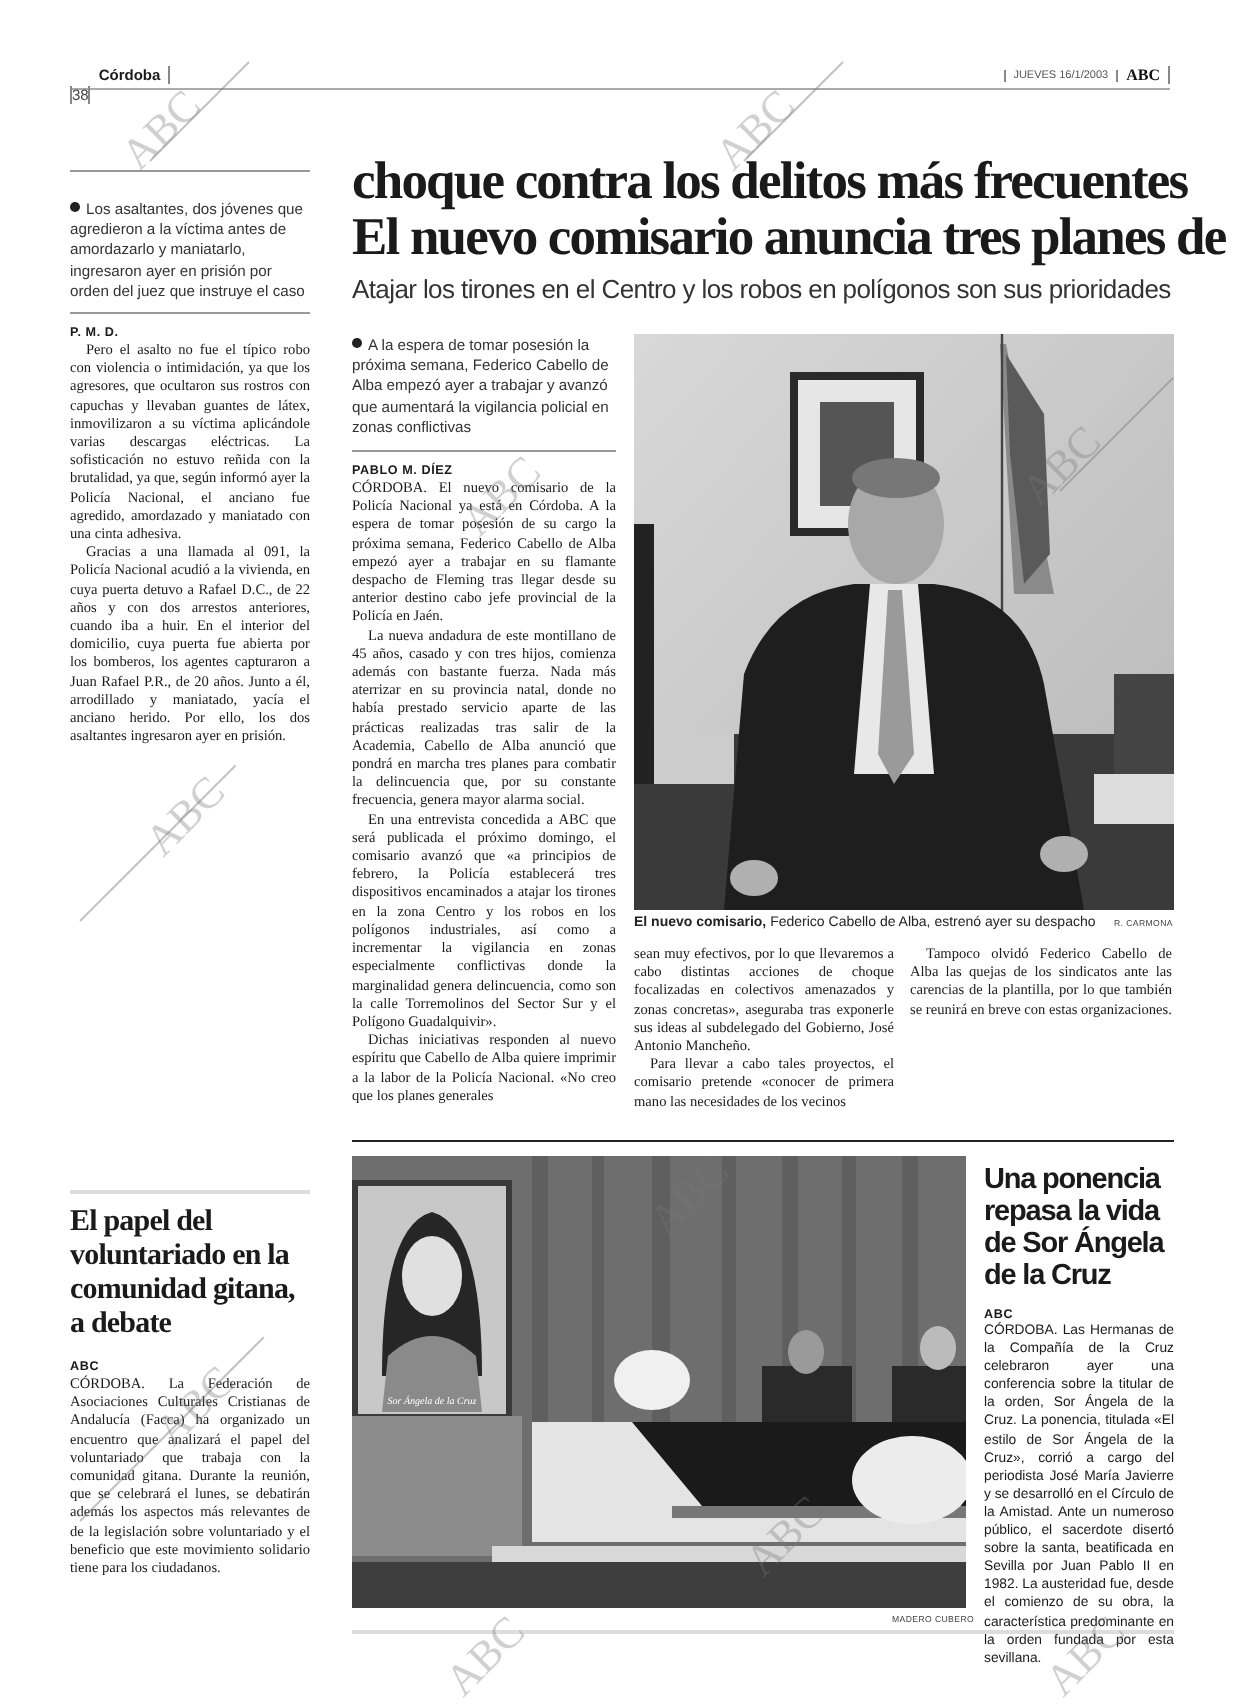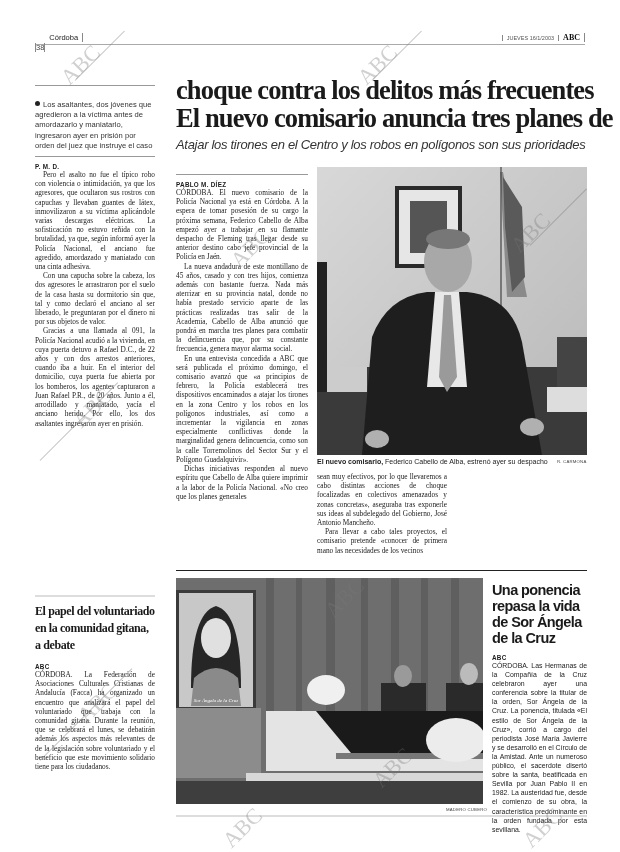--- a/index.html
+++ b/index.html
@@ -5,21 +5,21 @@
   html, body { margin: 0; padding: 0; background: #ffffff; }
   body { width: 620px; height: 852px; position: relative; overflow: hidden; color: #1a1a1a; }
   .abs { position: absolute; }
   .serif { font-family: "Liberation Serif", "DejaVu Serif", serif; }
   .sans { font-family: "Liberation Sans", "DejaVu Sans", sans-serif; }
 
   
   .hdr { left: 35px; top: 32px; width: 550px; height: 12px; border-bottom: 1px solid #aaa; }
   .hdr-left { position: absolute; left: 0; top: 0; font-size: 7.5px; display: flex; align-items: center; height: 11px; }
   .hdr-left .pg { border-left: 1px solid #888; border-right: 1px solid #888; padding: 0 0; color: #444; margin-top: 20px; }
-  .hdr-left .sec { font-weight: normal; padding: 0 4px; border-right: 1px solid #888; }
+  .hdr-left .sec { font-weight: bold; padding: 0 4px; border-right: 1px solid #888; }
   .hdr-right { position: absolute; right: 0; top: 0; font-size: 5.5px; display: flex; align-items: center; height: 11px; color: #555; }
   .hdr-right .date { padding: 0 4px; border-left: 1px solid #888; border-right: 1px solid #888; }
   .hdr-right .brand { font-family: "Liberation Serif", serif; font-weight: bold; font-size: 8px; color: #111; padding: 0 4px; border-right: 1px solid #888; }
 
   
   .body-text { font-size: 7.3px; line-height: 9.2px; text-align: justify; margin: 0; hyphens: auto; }
   .body-text p { margin: 0; text-indent: 8px; }
   .body-text p.first { text-indent: 0; }
   .byline { font-weight: bold; font-size: 6.3px; font-family: "Liberation Sans", sans-serif; letter-spacing: 0.3px; }
   .lead { font-family: "Liberation Sans", "DejaVu Sans", sans-serif; font-size: 7.6px; line-height: 10.2px; color: #333; }
@@ -59,44 +59,46 @@
 
 <div class="abs" style="left:35px; top:78px; width:120px;">
   <div class="rule" style="margin-top:7px;"></div>
   <div class="lead" style="margin-top:14px;">
     <span class="bullet"></span><span>Los asaltantes, dos jóvenes que agredieron a la víctima antes de amordazarlo y maniatarlo, ingresaron ayer en prisión por orden del juez que instruye el caso</span>
   </div>
   <div class="rule" style="margin-top:5px;"></div>
   <div class="byline" style="margin-top:6px;">P. M. D.</div>
   <div class="body-text serif">
     <p>Pero el asalto no fue el típico robo con violencia o intimidación, ya que los agresores, que ocultaron sus rostros con capuchas y llevaban guantes de látex, inmovilizaron a su víctima aplicándole varias descargas eléctricas. La sofisticación no estuvo reñida con la brutalidad, ya que, según informó ayer la Policía Nacional, el anciano fue agredido, amordazado y maniatado con una cinta adhesiva.</p>
-    <p>Con una capucha sobre la cabeza, los dos agresores le arrastraron por el suelo de la casa hasta su dormitorio sin que, tal y como declaró el anciano al ser liberado, le preguntaran por el dinero ni por sus objetos de valor.</p>
     <p>Gracias a una llamada al 091, la Policía Nacional acudió a la vivienda, en cuya puerta detuvo a Rafael D.C., de 22 años y con dos arrestos anteriores, cuando iba a huir. En el interior del domicilio, cuya puerta fue abierta por los bomberos, los agentes capturaron a Juan Rafael P.R., de 20 años. Junto a él, arrodillado y maniatado, yacía el anciano herido. Por ello, los dos asaltantes ingresaron ayer en prisión.</p>
   </div>
 </div>
 
 <div class="abs rule-light" style="left:35px; top:595px; width:120px;"></div>
 
 <div class="abs" style="left:35px; top:603px; width:120px;">
-  <h2 class="h-left" style="font-size:12px; line-height:17px;">El papel del voluntariado en la comunidad gitana, a debate</h2>
+  <h2 class="h-left" style="font-size:15px; line-height:17px;">El papel del voluntariado en la comunidad gitana, a debate</h2>
   <div class="byline" style="margin-top:9px;">ABC</div>
   <div class="body-text serif">
     <p class="first">CÓRDOBA. La Federación de Asociaciones Culturales Cristianas de Andalucía (Facca) ha organizado un encuentro que analizará el papel del voluntariado que trabaja con la comunidad gitana. Durante la reunión, que se celebrará el lunes, se debatirán además los aspectos más relevantes de de la legislación sobre voluntariado y el beneficio que este movimiento solidario tiene para los ciudadanos.</p>
   </div>
 </div>
 
 <div class="abs" style="left:176px; top:76px; width:410px;">
   <h1 class="h-main">
     <div>choque contra los delitos más frecuentes</div>
     <div>El nuevo comisario anuncia tres planes de</div>
   </h1>
-  <div class="subtitle" style="margin-top:5px;font-style:italic;">Atajar los tirones en el Centro y los robos en polígonos son sus prioridades</div>
+  <div class="subtitle" style="margin-top:5px;">Atajar los tirones en el Centro y los robos en polígonos son sus prioridades</div>
 </div>
 
 <div class="abs" style="left:176px; top:168px; width:132px;">
+  <div class="lead">
+    <span class="bullet"></span><span>A la espera de tomar posesión la próxima semana, Federico Cabello de Alba empezó ayer a trabajar y avanzó que aumentará la vigilancia policial en zonas conflictivas</span>
+  </div>
   <div class="rule" style="margin-top:6px;"></div>
   <div class="byline" style="margin-top:6px;">PABLO M. DÍEZ</div>
   <div class="body-text serif">
     <p class="first">CÓRDOBA. El nuevo comisario de la Policía Nacional ya está en Córdoba. A la espera de tomar posesión de su cargo la próxima semana, Federico Cabello de Alba empezó ayer a trabajar en su flamante despacho de Fleming tras llegar desde su anterior destino cabo jefe provincial de la Policía en Jaén.</p>
     <p>La nueva andadura de este montillano de 45 años, casado y con tres hijos, comienza además con bastante fuerza. Nada más aterrizar en su provincia natal, donde no había prestado servicio aparte de las prácticas realizadas tras salir de la Academia, Cabello de Alba anunció que pondrá en marcha tres planes para combatir la delincuencia que, por su constante frecuencia, genera mayor alarma social.</p>
     <p>En una entrevista concedida a ABC que será publicada el próximo domingo, el comisario avanzó que «a principios de febrero, la Policía establecerá tres dispositivos encaminados a atajar los tirones en la zona Centro y los robos en los polígonos industriales, así como a incrementar la vigilancia en zonas especialmente conflictivas donde la marginalidad genera delincuencia, como son la calle Torremolinos del Sector Sur y el Polígono Guadalquivir».</p>
     <p>Dichas iniciativas responden al nuevo espíritu que Cabello de Alba quiere imprimir a la labor de la Policía Nacional. «No creo que los planes generales</p>
   </div>
 </div>
 
@@ -141,20 +143,21 @@
   <b>El nuevo comisario,</b><span> Federico Cabello de Alba, estrenó ayer su despacho</span>
 </div>
 <div class="abs credit" style="left:557px; top:459px;">R. CARMONA</div>
 
 <div class="abs body-text serif" style="left:317px; top:472px; width:130px;">
   <p class="first">sean muy efectivos, por lo que llevaremos a cabo distintas acciones de choque focalizadas en colectivos amenazados y zonas concretas», aseguraba tras exponerle sus ideas al subdelegado del Gobierno, José Antonio Mancheño.</p>
   <p>Para llevar a cabo tales proyectos, el comisario pretende «conocer de primera mano las necesidades de los vecinos</p>
 </div>
 
 <div class="abs body-text serif" style="left:455px; top:472px; width:131px;">
+  <p>Tampoco olvidó Federico Cabello de Alba las quejas de los sindicatos ante las carencias de la plantilla, por lo que también se reunirá en breve con estas organizaciones.</p>
 </div>
 
 <div class="abs rule-thick" style="left:176px; top:570px; width:411px;"></div>
 
 <div class="abs photo" style="left:176px; top:578px; width:307px; height:226px;">
   <svg width="307" height="226" viewBox="0 0 307 226">
     <rect width="307" height="226" fill="#6e6e6e"></rect>
 
     <g fill="#5f5f5f">
       <rect x="90" y="0" width="8" height="180"></rect>

